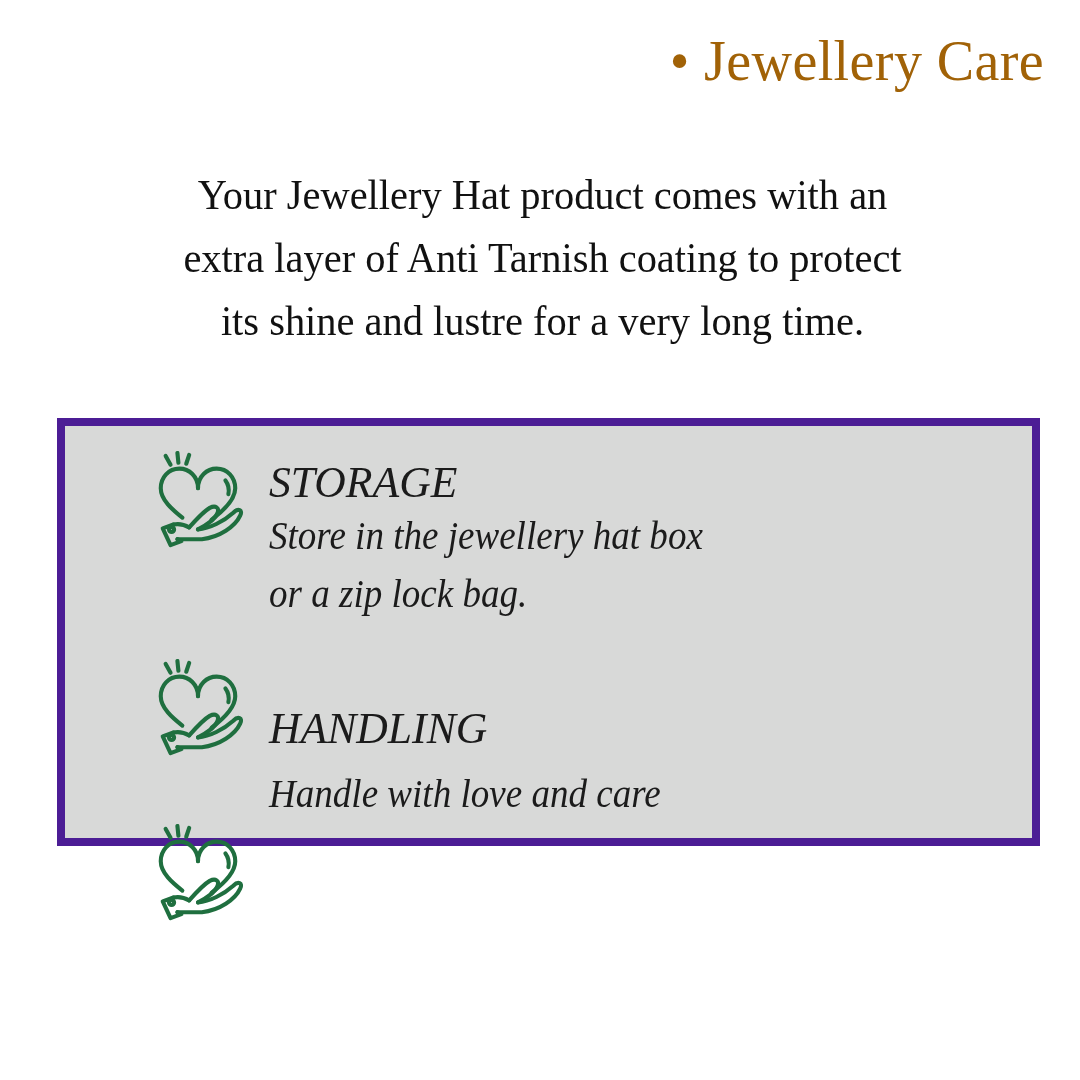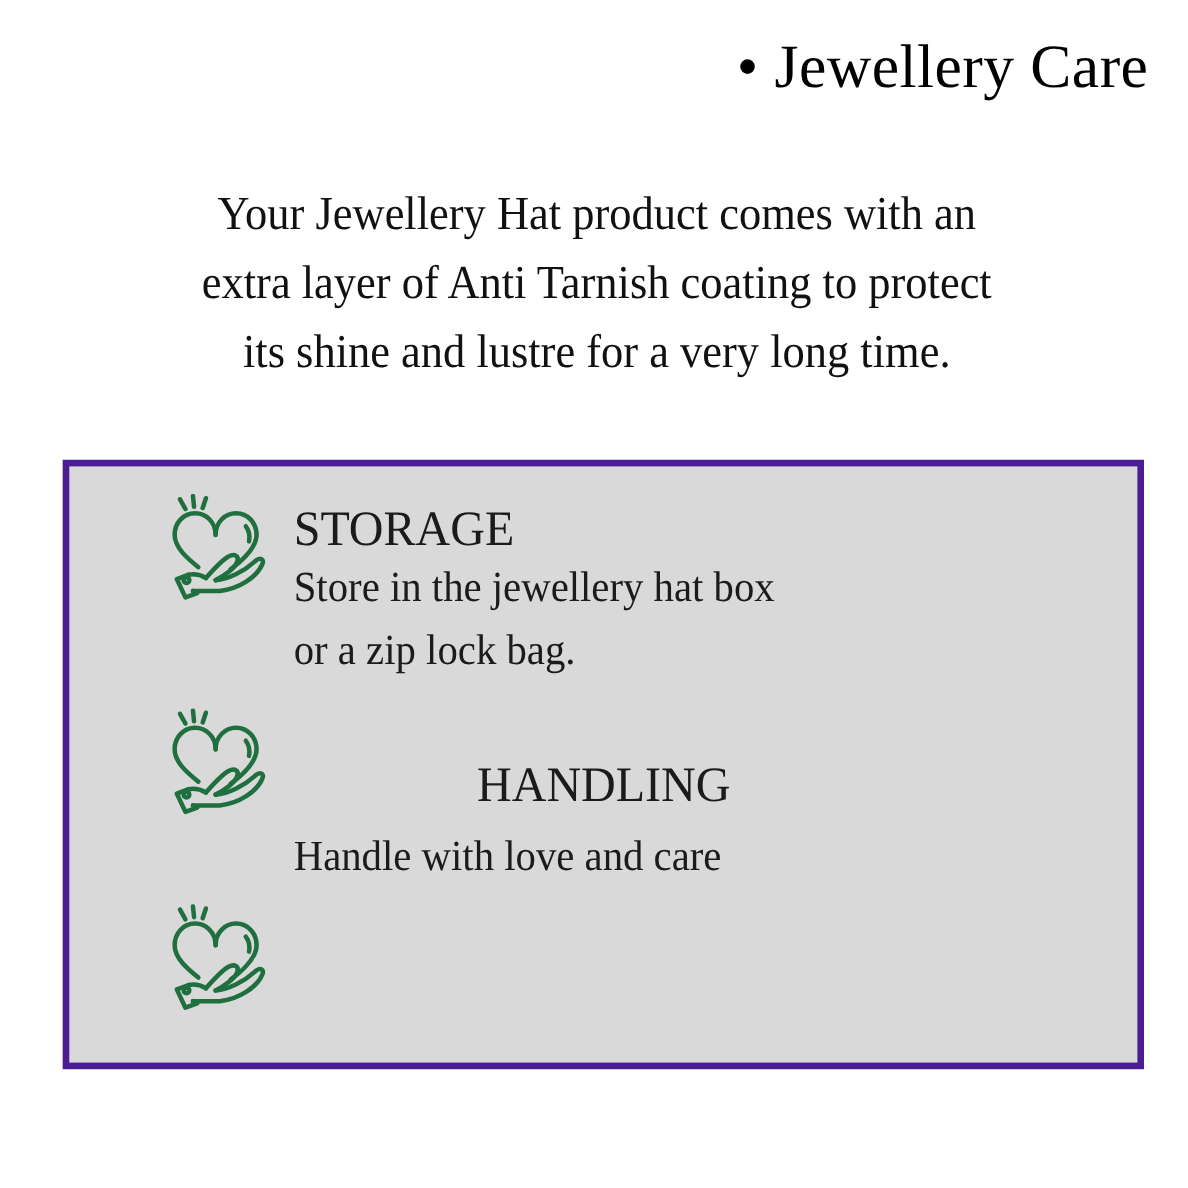--- a/index.html
+++ b/index.html
@@ -26,21 +26,21 @@
     position: absolute;
     top: 30px;
     left: 0;
     width: 1044px;
     text-align: right;
   }
   .title-text {
     font-family: "Liberation Serif", "DejaVu Serif", serif;
     font-size: 56px;
     line-height: 62px;
-    color: #000000;
+    color: #a16207;
     letter-spacing: 0.4px;
     white-space: nowrap;
   }
 
   
   .intro {
     position: absolute;
     top: 163px;
     left: 70px;
     width: 945px;
@@ -56,38 +56,39 @@
     display: block;
     white-space: nowrap;
   }
 
   
   .care-box {
     position: absolute;
     left: 57px;
     top: 418px;
     width: 983px;
-    height: 554px;
+    height: 428px;
     box-sizing: border-box;
     background: #d8d9d8;
-    border: 6px solid #4c1d95;
+    border: 8px solid #4c1d95;
+    font-style: italic;
   }
 
   .care-list {
     position: absolute;
     inset: 0;
   }
 
   .care-item {
     position: absolute;
     display: flex;
     align-items: flex-start;
   }
   .care-item.item-0 { left: 84px; top: 25px;  }
-  .care-item.item-1 { left: 84px; top: 220px; text-align: right; }
+  .care-item.item-1 { left: 84px; top: 233px; }
   .care-item.item-2 { left: 84px; top: 398px; }
 
   .icon-wrap {
     flex: 0 0 auto;
     width: 98px;
     height: 98px;
     margin-right: 22px;
   }
   .icon-wrap svg { display: block; width: 98px; height: 98px; }
 

